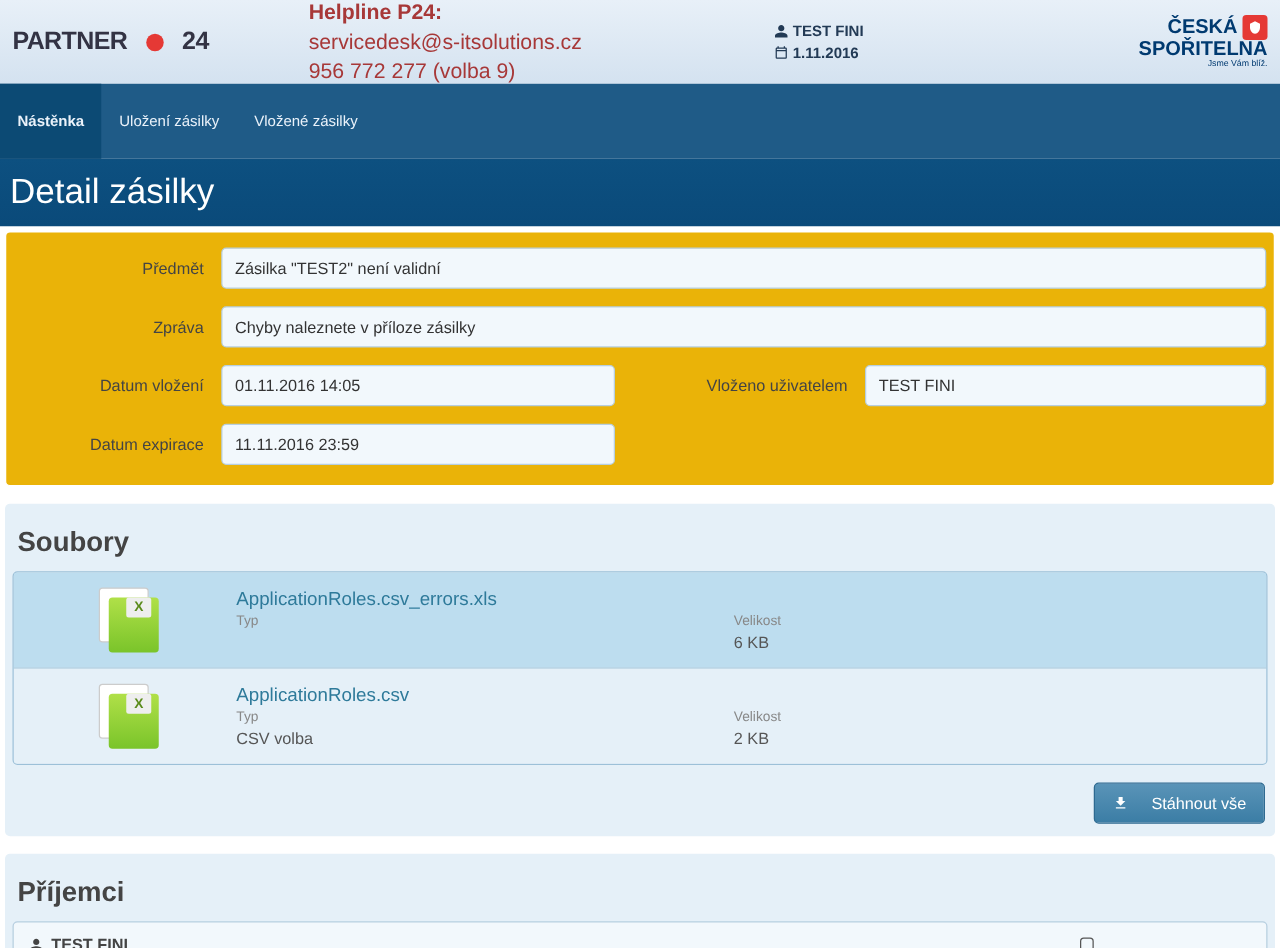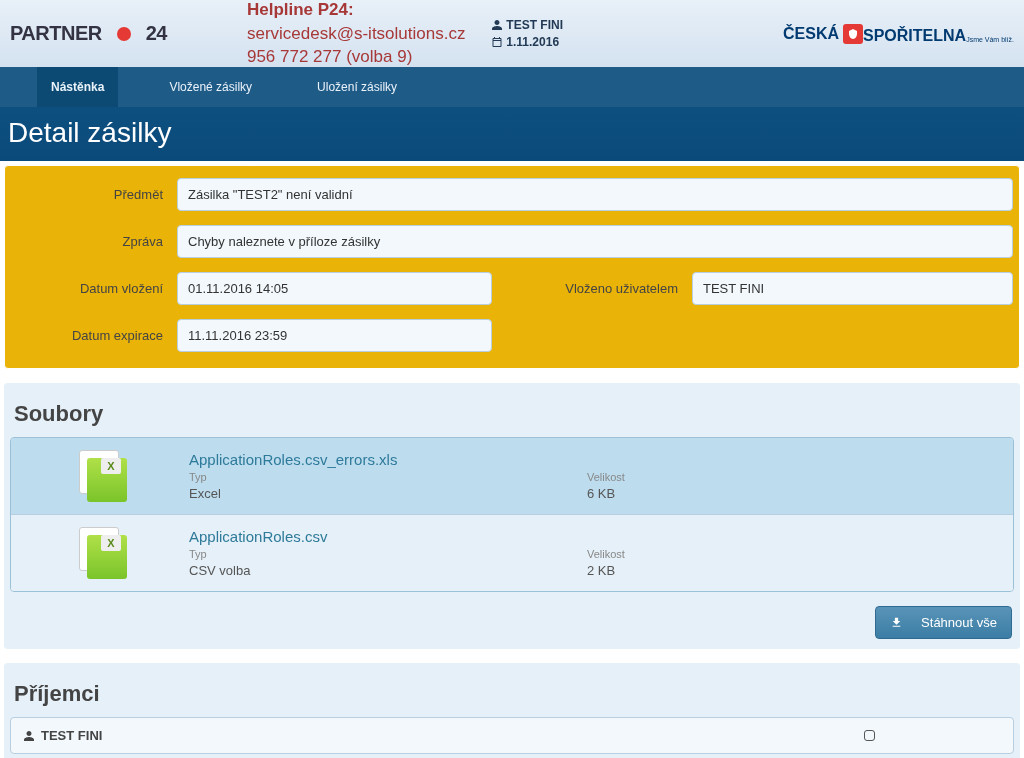--- a/index.html
+++ b/index.html
@@ -5,27 +5,27 @@
     * { margin: 0; padding: 0; box-sizing: border-box; }
     body { font-family: Arial, Helvetica, sans-serif; font-size: 13px; background: #fff; color: #333; }
     
     .header { background: linear-gradient(to bottom, #e8f0f8, #d4e2f0); display: flex; align-items: center; padding: 6px 10px; height: 67px; }
     .logo-partner { font-family: Arial; font-size: 20px; font-weight: 700; color: #334; letter-spacing: -0.5px; display: flex; align-items: center; gap: 13px; }
     .red-dot { color: #d92; display: inline-block; width: 14px; height: 14px; background: #e53935; border-radius: 50%; margin: 0 2px; }
     .helpline { color: #a73838; font-size: 17px; line-height: 1.4; margin-left: 80px; }
     .helpline-title { font-weight: 700; }
     .user-info { margin-left: auto; color: #223a55; font-size: 12px; font-weight: 700; line-height: 1.4; }
     .user-info-line { display: flex; align-items: center; gap: 3px; }
-    .ceska-logo { margin-left: 220px; text-align: center; color: #003a70; font-weight: 700; font-size: 16px; line-height: 0.95; display: flex; flex-direction: row; align-items: flex-end; }
+    .ceska-logo { margin-left: 220px; text-align: center; color: #003a70; font-weight: 700; font-size: 16px; line-height: 0.95; display: flex; flex-direction: column; align-items: flex-end; }
     .ceska-top { display: flex; align-items: center; gap: 4px; }
     .ceska-accent { width: 20px; height: 20px; background: #e53935; border-radius: 3px; display: flex; align-items: center; justify-content: center; color: #fff; font-size: 13px; }
     .ceska-tag { font-size: 7px; font-weight: 400; color: #003a70; margin-top: 2px; }
     
     .navbar { background: #1f5b87; display: flex; }
-    .nav-item { padding: 13px 14px; color: #eaf2fa; font-size: 12px; cursor: pointer; margin-left: 37px; }
+    .nav-item { padding: 23px 14px; color: #eaf2fa; font-size: 12px; cursor: pointer; }
     .nav-item.active { background: #0c4a74; font-weight: 700; }
     
     .page-title-bar { background: #12528a; background: linear-gradient(to bottom, #0d5080, #0a4a7a); color: #fff; padding: 10px 8px 12px; font-size: 28px; font-weight: 400; }
     
     .panel { background: #eab308; border: 1px solid #fff; border-radius: 4px; margin: 4px; padding: 12px 6px; }
     .form-row { display: flex; align-items: center; margin-bottom: 14px; }
     .form-label { width: 166px; text-align: right; padding-right: 14px; color: #444; font-size: 13px; }
     .form-input { flex: 1; background: #f2f8fc; border: 1px solid #b7cfe0; border-radius: 4px; padding: 8px 10px; font-size: 13px; color: #333; }
     .form-input.narrow { flex: 0 0 315px; }
     .mid-label { width: 156px; text-align: right; padding-right: 14px; color: #444; font-size: 13px; margin-left: 44px; }
@@ -96,22 +96,22 @@
           </svg>
       </span>
     </div>
     <div>SPOŘITELNA</div>
     <div class="ceska-tag">Jsme Vám blíž.</div>
   </div>
 </div>
 
 <div class="navbar">
   <div class="nav-item active">Nástěnka</div>
+  <div class="nav-item">Uložení zásilky</div>
   <div class="nav-item">Vložené zásilky</div>
-  <div class="nav-item">Uložení zásilky</div>
 </div>
 
 <div class="page-title-bar">Detail zásilky</div>
 
 <div class="panel">
   <div class="form-row">
     <div class="form-label">Předmět</div>
     <div class="form-input">Zásilka "TEST2" není validní</div>
   </div>
   <div class="form-row">
@@ -136,21 +136,20 @@
     <div class="file-row selected">
       <div class="file-icon">
         <div class="file-icon-back"></div>
         <div class="file-icon-front"></div>
         <div class="file-icon-x">X</div>
       </div>
       <div class="file-meta">
         <div class="file-col main">
           <div class="file-name">ApplicationRoles.csv_errors.xls</div>
           <div class="file-sub-label">Typ</div>
-          <div class="file-sub-value">Excel</div>
         </div>
         <div class="file-col">
           <div class="file-name">&nbsp;</div>
           <div class="file-sub-label">Velikost</div>
           <div class="file-sub-value">6 KB</div>
         </div>
       </div>
     </div>
     <div class="file-row">
       <div class="file-icon">

